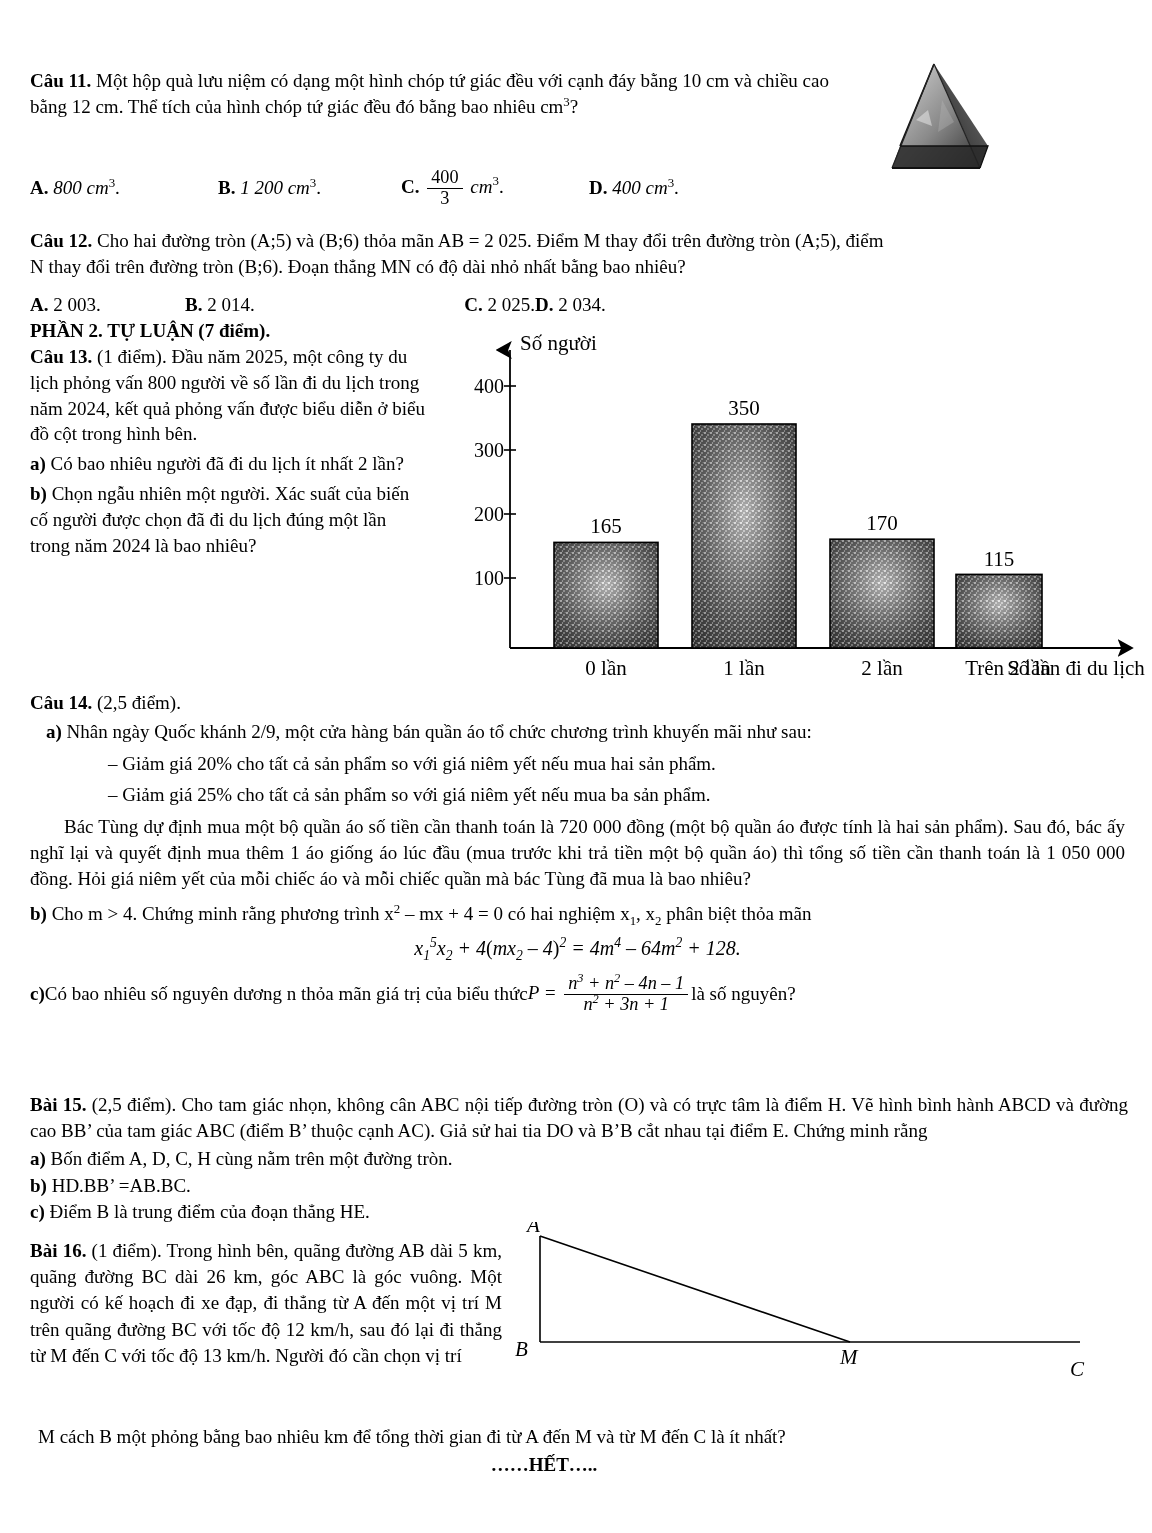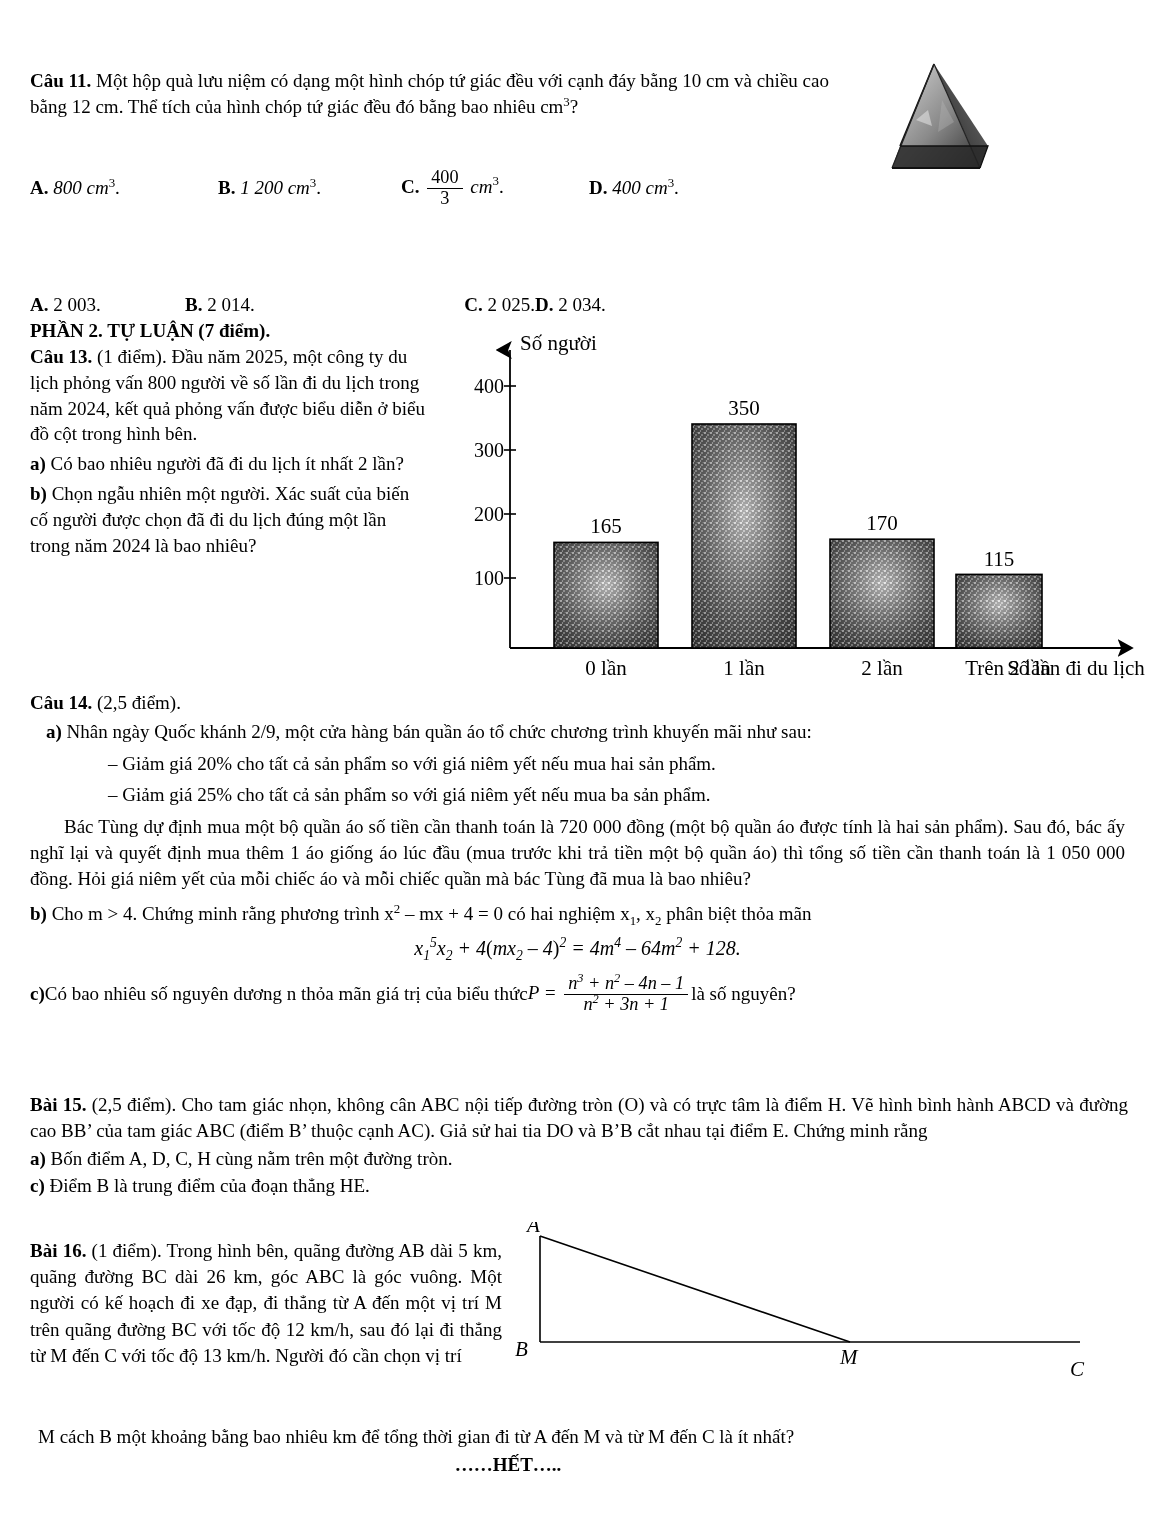--- a/index.html
+++ b/index.html
@@ -134,20 +134,26 @@
         </span>
         <i>cm</i><sup>3</sup><span>.</span>
       </span>
       <span>
         <b>D.</b>
         <i>400 cm</i><sup>3</sup><span>.</span>
       </span>
     </div>
   </div>
 
+  <div class="blk" style="left:30px; top:228px; width:1100px;">
+    <div>
+      <b>Câu 12.</b><span> Cho hai đường tròn (A;5) và (B;6) thỏa mãn AB = 2 025. Điểm M thay đổi trên đường tròn (A;5), điểm</span>
+    </div>
+    <div>N thay đổi trên đường tròn (B;6). Đoạn thẳng MN có độ dài nhỏ nhất bằng bao nhiêu?</div>
+  </div>
 
   <div class="blk" style="left:30px; top:292px; width:700px;">
     <div style="display:flex;">
       <span style="width:155px;"><b>A.</b> <span>2 003.</span></span>
       <span style="width:190px;"><b>B.</b> <span>2 014.</span></span>
       <span style="width:160px;text-align:right;"><b>C.</b> <span>2 025.</span></span>
       <span><b>D.</b> <span>2 034.</span></span>
     </div>
   </div>
 
@@ -278,44 +284,47 @@
   </div>
 
   <div class="blk" style="left:30px; top:1068px; width:1098px;margin-top:24px;">
     <div style="text-align:justify;">
       <b>Bài 15.</b><span> (2,5 điểm). Cho tam giác nhọn, không cân ABC nội tiếp đường tròn (O) và có trực tâm là điểm H. Vẽ hình bình hành ABCD và đường cao BB’ của tam giác ABC (điểm B’ thuộc cạnh AC). Giả sử hai tia DO và B’B cắt nhau tại điểm E. Chứng minh rằng</span>
     </div>
     <div style="margin-top:2px;">
       <b>a)</b><span> Bốn điểm A, D, C, H cùng nằm trên một đường tròn.</span>
     </div>
     <div>
+      <b>b)</b><span> HD.BB’ =AB.BC.</span>
+    </div>
+    <div>
       <b>c)</b><span> Điểm B là trung điểm của đoạn thẳng HE.</span>
     </div>
   </div>
 
   <div class="blk" style="left:30px; top:1238px; width:472px;">
     <div style="text-align:justify;">
       <b>Bài 16.</b><span> (1 điểm). Trong hình bên, quãng đường AB dài 5 km, quãng đường BC dài 26 km, góc ABC là góc vuông. Một người có kế hoạch đi xe đạp, đi thẳng từ A đến một vị trí M trên quãng đường BC với tốc độ 12 km/h, sau đó lại đi thẳng từ M đến C với tốc độ 13 km/h. Người đó cần chọn vị trí</span>
     </div>
   </div>
 
   <div class="blk" style="left:38px; top:1424px; width:1090px;">
-    <span>M cách B một khoảng bằng bao nhiêu km để tổng thời gian đi từ A đến M và từ M đến C là ít nhất?</span>
+    <span>M cách B một phỏng bằng bao nhiêu km để tổng thời gian đi từ A đến M và từ M đến C là ít nhất?</span>
   </div>
 
   <div class="tri-area">
     <svg width="620" height="170" viewBox="0 0 620 170">
 
       <line x1="35" y1="14" x2="35" y2="120" stroke="#000" stroke-width="1.6"></line>
       <line x1="35" y1="120" x2="575" y2="120" stroke="#000" stroke-width="1.6"></line>
       <line x1="35" y1="14" x2="345" y2="120" stroke="#000" stroke-width="1.6"></line>
       <text x="22" y="10" font-family="Liberation Serif, serif" font-size="21" font-style="italic" fill="#000">A</text>
       <text x="10" y="134" font-family="Liberation Serif, serif" font-size="21" font-style="italic" fill="#000">B</text>
       <text x="335" y="142" font-family="Liberation Serif, serif" font-size="21" font-style="italic" fill="#000">M</text>
       <text x="565" y="154" font-family="Liberation Serif, serif" font-size="21" font-style="italic" fill="#000">C</text>
     </svg>
   </div>
 
-  <div class="blk center" style="left:0; top:1452px; width:1016px;">
+  <div class="blk center" style="left:0; top:1452px; width:1016px;padding-left:36px;">
     <b>……HẾT…..</b>
   </div>
 
 </div>
 
 </body></html>

